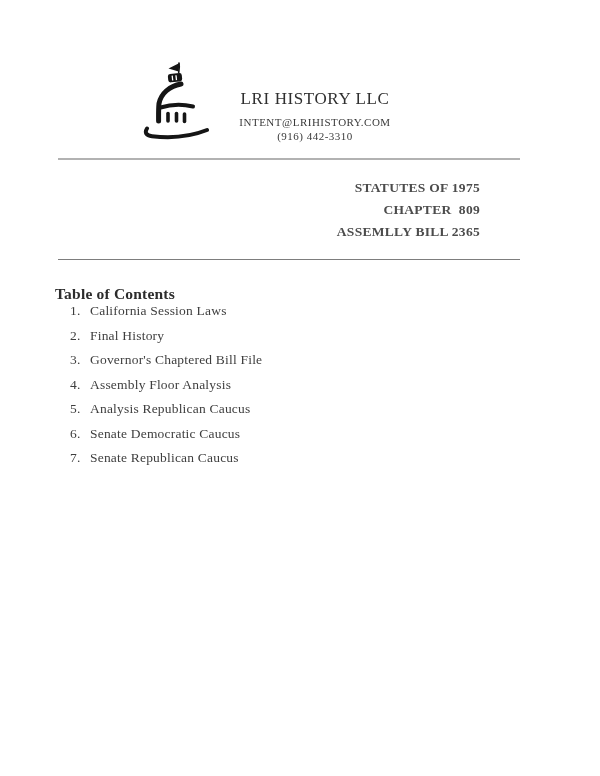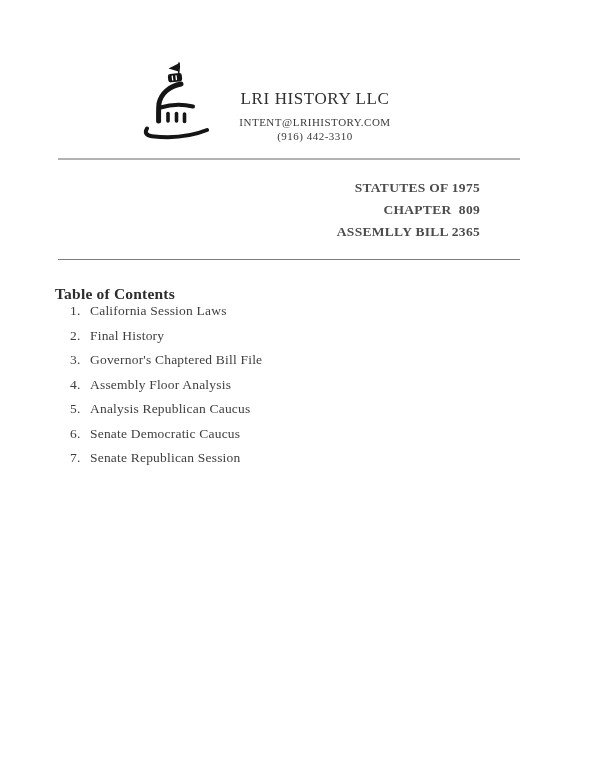--- a/index.html
+++ b/index.html
@@ -182,17 +182,17 @@
     <li class="toc-item">
       <span class="toc-num">5.</span>
       <span class="toc-label">Analysis Republican Caucus</span>
     </li>
     <li class="toc-item">
       <span class="toc-num">6.</span>
       <span class="toc-label">Senate Democratic Caucus</span>
     </li>
     <li class="toc-item">
       <span class="toc-num">7.</span>
-      <span class="toc-label">Senate Republican Session</span>
+      <span class="toc-label">Senate Republican Caucus</span>
     </li>
   </ol>
 
 </div>
 
 </body></html>

